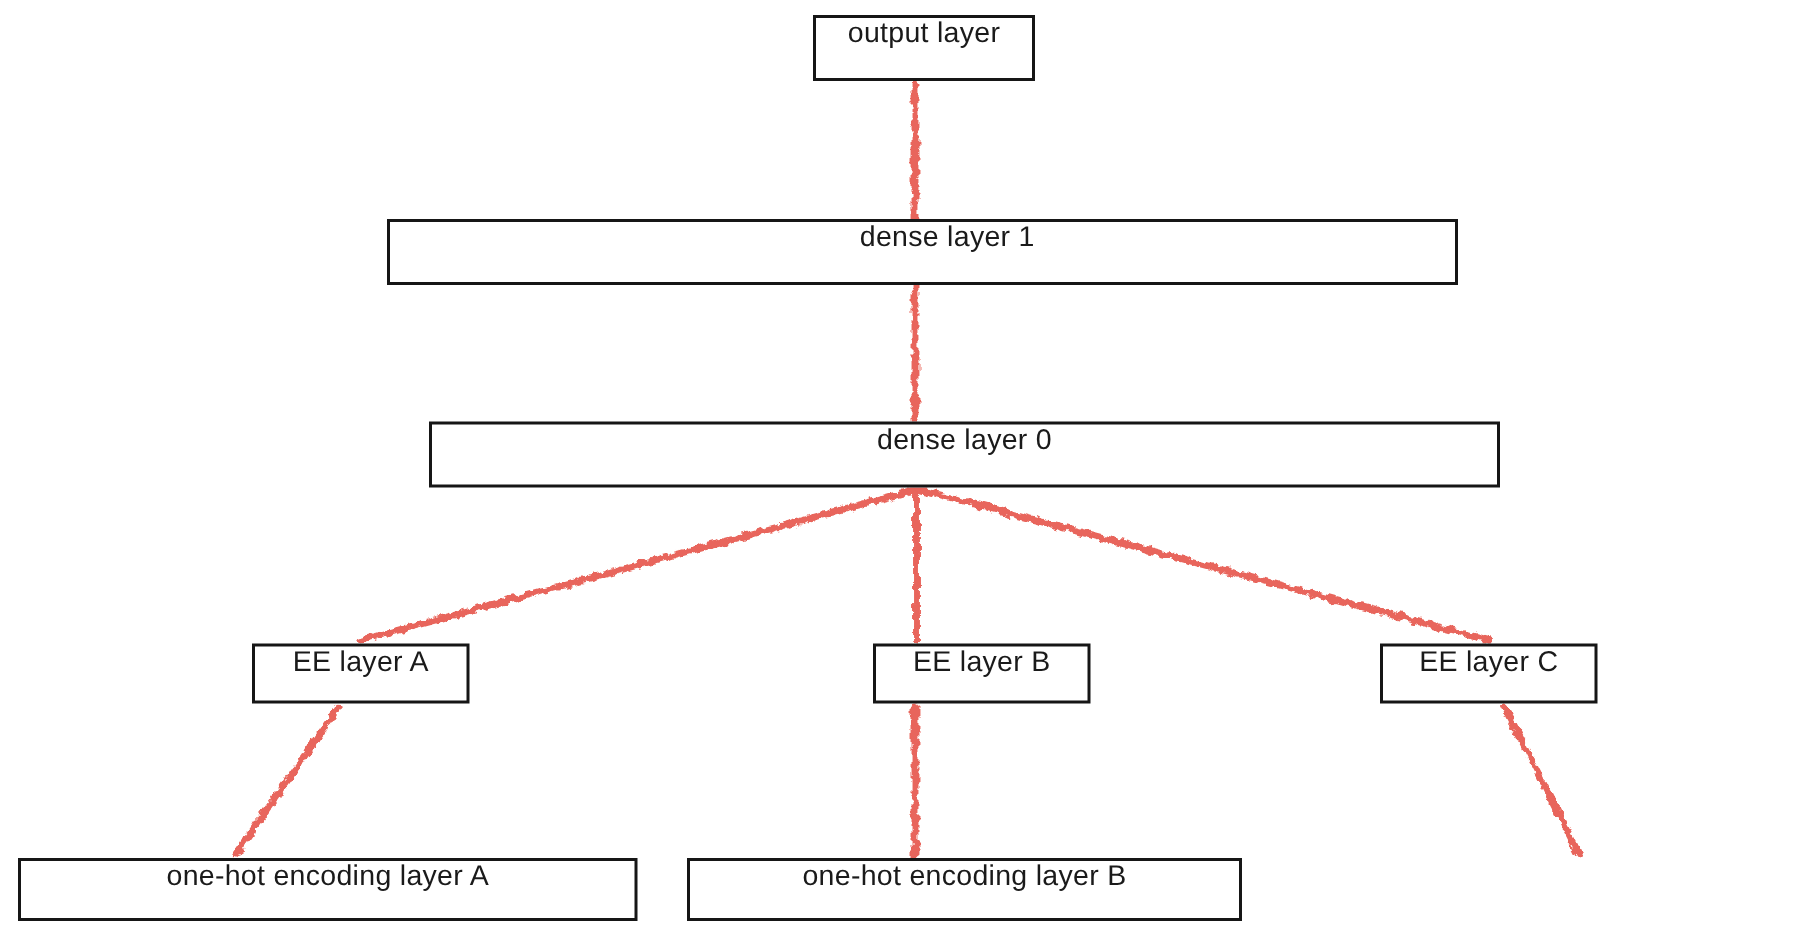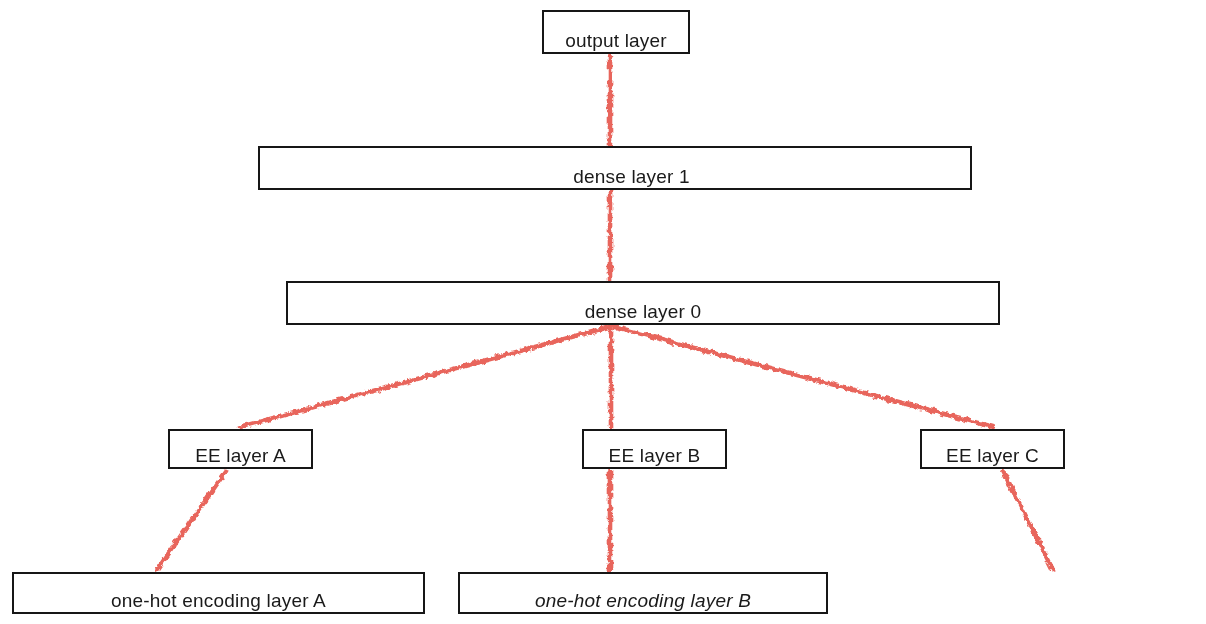--- a/index.html
+++ b/index.html
@@ -23,36 +23,36 @@
     top: 0;
     width: 1206px;
     height: 624px;
   }
   .node {
     position: absolute;
     box-sizing: border-box;
     background: #ffffff;
     border: 2.5px solid #161616;
     display: flex;
-    align-items: flex-end;
+    align-items: flex-start;
     justify-content: center;
     color: #1a1a1a;
     font-size: 19px;
     letter-spacing: 0.2px;
     white-space: nowrap;
   }
   
   .n-output  { left: 542px; top: 10px;  width: 148px; height: 44px; }
   .n-dense1  { left: 258px; top: 146px; width: 714px; height: 44px; padding-left: 33px; }
   .n-dense0  { left: 258px; top: 281px; width: 714px; height: 44px; margin-left: 28px; }
   .n-eeA     { left: 168px; top: 429px; width: 145px; height: 40px; }
   .n-eeB     { left: 542px; top: 429px; width: 145px; height: 40px; margin-left: 40px; }
   .n-eeC     { left: 920px; top: 429px; width: 145px; height: 40px; }
   .n-onehotA { left: 12px;  top: 572px; width: 413px; height: 42px; }
-  .n-onehotB { left: 458px; top: 572px; width: 370px; height: 42px; font-style: italic; }
+  .n-onehotB { left: 458px; top: 572px; width: 370px; height: 42px; }
   .n-onehotC { left: 862px; top: 572px; width: 331px; height: 42px; }
 </style>
 </head>
 <body>
 
 <div class="canvas">
 
   <svg class="edges" viewBox="0 0 1206 624" xmlns="http://www.w3.org/2000/svg">
     <defs>
       <filter id="crayon" x="-15%" y="-15%" width="130%" height="130%">

